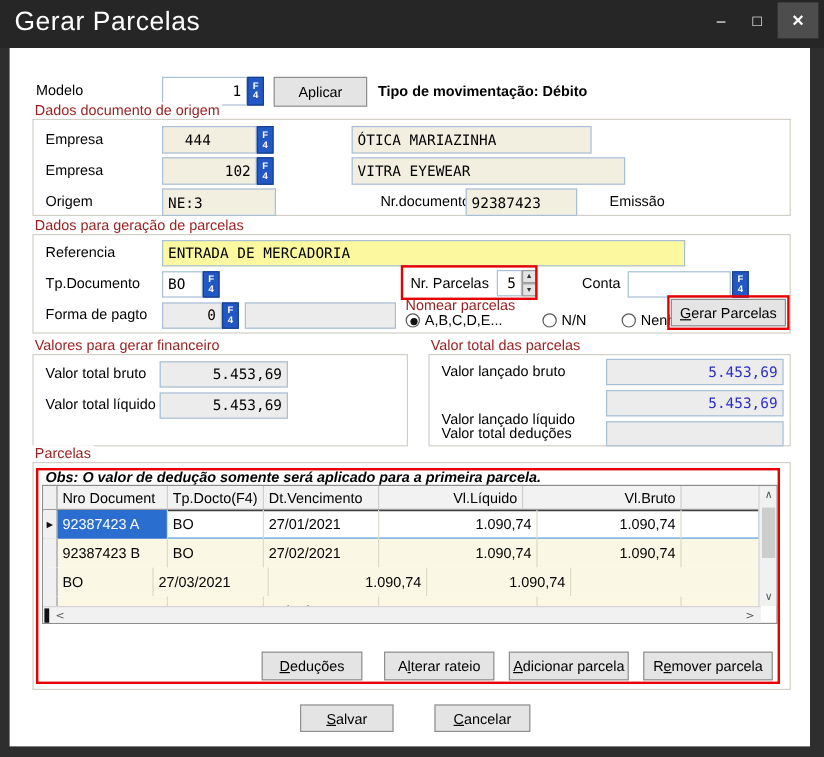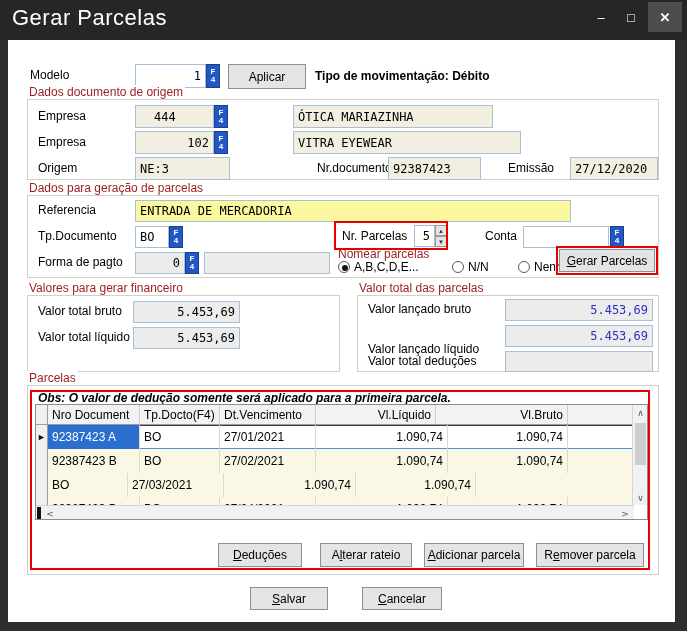--- a/index.html
+++ b/index.html
@@ -83,21 +83,20 @@
   <div class="f4" style="left:214px;top:131px;height:23px;">
     <span>F</span>
       <span>4</span>
   </div>
   <div class="fld" style="left:293px;top:131px;width:228px;height:23px;">VITRA EYEWEAR</div>
   <div class="lbl" style="left:38px;top:161px;">Origem</div>
   <div class="fld" style="left:135px;top:157px;width:95px;height:23px;">NE:3</div>
   <div class="lbl" style="left:293px;top:161px;margin-left:24px;">Nr.documento</div>
   <div class="fld" style="left:388px;top:157px;width:93px;height:23px;">92387423</div>
   <div class="lbl" style="left:508px;top:161px;">Emissão</div>
-  <div class="fld" style="left:570px;top:157px;width:88px;height:23px;">27/12/2020</div>
 
   <div class="grp" style="left:27px;top:195px;width:632px;height:83px;"></div>
   <div class="grptitle" style="left:27px;top:181px;">Dados para geração de parcelas</div>
   <div class="lbl" style="left:38px;top:203px;">Referencia</div>
   <div class="fld yellow" style="left:135px;top:200px;width:436px;height:22px;">ENTRADA DE MERCADORIA</div>
   <div class="lbl" style="left:38px;top:229px;">Tp.Documento</div>
   <div class="fld white" style="left:135px;top:226px;width:34px;height:22px;">BO</div>
   <div class="f4" style="left:169px;top:226px;height:22px;">
     <span>F</span>
       <span>4</span>

